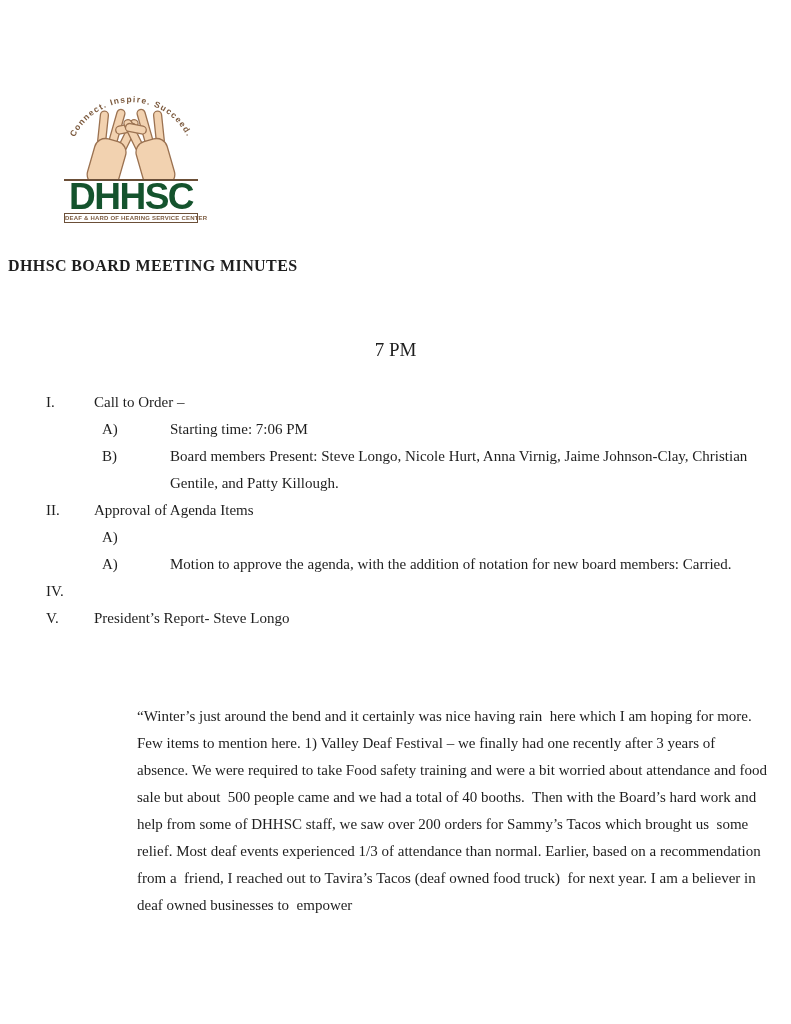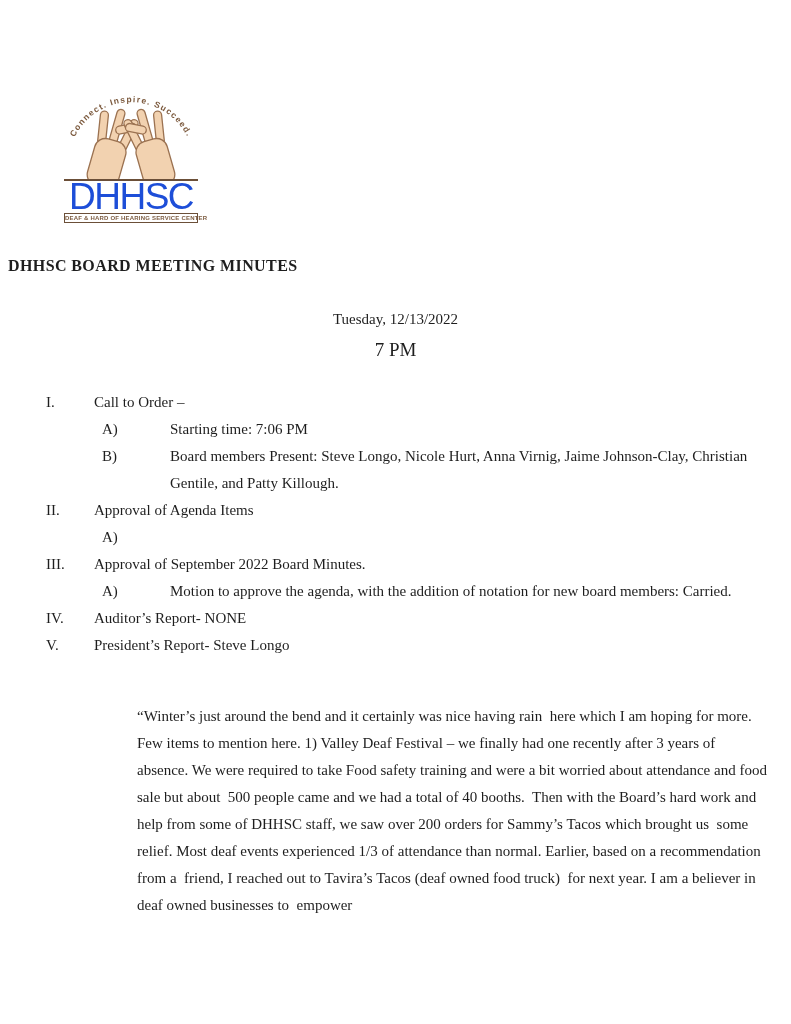--- a/index.html
+++ b/index.html
@@ -7,22 +7,22 @@
     position:relative; width:791px; height:1024px; margin:0 auto;
     background:#ffffff; overflow:hidden;
     font-family:"Liberation Serif", serif; color:#1e1e1e;
   }
 
   
   .logo { position:absolute; left:55px; top:84px; width:152px; }
   .logo-art { display:block; width:152px; height:95px; }
   .logo-bottom { width:134px; margin:0 auto; border-top:2px solid #6b4f38; text-align:center; }
   .logo-word {
-    font-family:"Liberation Sans", sans-serif; font-weight:normal;
-    font-size:37px; line-height:31px; letter-spacing:-1.5px; color:#1d4ed8;
+    font-family:"Liberation Sans", sans-serif; font-weight:bold;
+    font-size:37px; line-height:31px; letter-spacing:-1.5px; color:#14532d;
   }
   .logo-tagline-box { border:1.5px solid #6b4f38; margin-top:1px; padding:1px 0; }
   .logo-tagline {
     font-family:"Liberation Sans", sans-serif; font-weight:bold;
     font-size:6px; letter-spacing:0.2px; color:#7d5c41; white-space:nowrap;
   }
 
   
   .doc-title {
     position:absolute; top:257px; left:8px; width:791px; text-align:left;
@@ -77,21 +77,20 @@
     </svg>
     <div class="logo-bottom">
       <div class="logo-word">DHHSC</div>
       <div class="logo-tagline-box">
         <div class="logo-tagline">DEAF &amp; HARD OF HEARING SERVICE CENTER</div>
       </div>
     </div>
   </div>
 
   <div class="doc-title">DHHSC BOARD MEETING MINUTES</div>
-  <div class="doc-date">Tuesday, 12/13/2022</div>
   <div class="doc-time">7 PM</div>
 
   <div class="outline">
     <div class="oitem o1">
       <span class="marker">I.</span>
       <span class="otext">Call to Order –</span>
     </div>
     <div class="oitem o2">
       <span class="marker">A)</span>
       <span class="otext">Starting time: 7:06 PM</span>
@@ -100,31 +99,26 @@
       <span class="marker">B)</span>
       <span class="otext">Board members Present: Steve Longo, Nicole Hurt, Anna Virnig, Jaime Johnson-Clay, Christian Gentile, and Patty Killough.</span>
     </div>
     <div class="oitem o1">
       <span class="marker">II.</span>
       <span class="otext">Approval of Agenda Items</span>
     </div>
     <div class="oitem o2">
       <span class="marker">A)</span>
     </div>
-    <div class="oitem o1">
-      <span class="marker">III.</span>
-      <span class="otext">Approval of September 2022 Board Minutes.</span>
-    </div>
     <div class="oitem o2">
       <span class="marker">A)</span>
       <span class="otext">Motion to approve the agenda, with the addition of notation for new board members: Carried.</span>
     </div>
     <div class="oitem o1">
       <span class="marker">IV.</span>
-      <span class="otext">Auditor’s Report- NONE</span>
     </div>
     <div class="oitem o1">
       <span class="marker">V.</span>
       <span class="otext">President’s Report- Steve Longo</span>
     </div>
   </div>
 
   <div class="report">“Winter’s just around the bend and it certainly was nice having rain  here which I am hoping for more. Few items to mention here. 1) Valley Deaf Festival – we finally had one recently after 3 years of absence. We were required to take Food safety training and were a bit worried about attendance and food sale but about  500 people came and we had a total of 40 booths.  Then with the Board’s hard work and help from some of DHHSC staff, we saw over 200 orders for Sammy’s Tacos which brought us  some relief. Most deaf events experienced 1/3 of attendance than normal. Earlier, based on a recommendation from a  friend, I reached out to Tavira’s Tacos (deaf owned food truck)  for next year. I am a believer in deaf owned businesses to  empower</div>
 
 </div>

